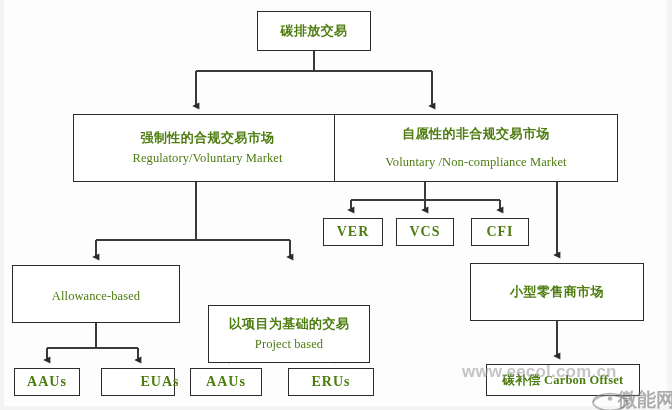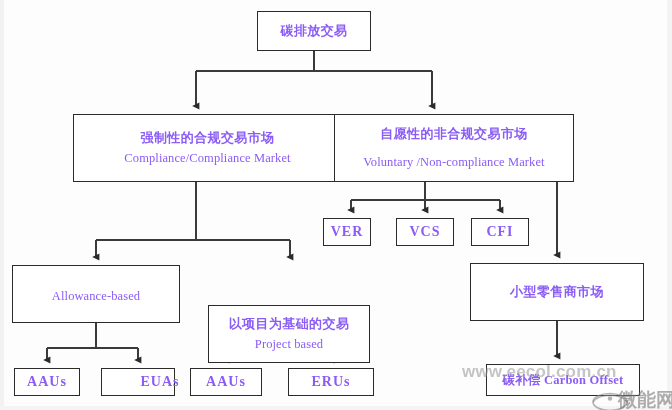--- a/index.html
+++ b/index.html
@@ -43,21 +43,21 @@
 
   .node {
     position: absolute;
     box-sizing: border-box;
     border: 1.4px solid #2b2b2b;
     background: #ffffff;
     display: flex;
     flex-direction: column;
     align-items: center;
     justify-content: center;
-    color: #8b5cf6;
+    color: #4d7c0f;
     z-index: 3;
     line-height: 1.18;
   }
   .cn {
     font-family: "DejaVu Sans", "Liberation Sans", sans-serif;
     font-size: 13px;
     font-weight: 700;
     letter-spacing: 0.4px;
     white-space: nowrap;
   }
@@ -71,23 +71,23 @@
   .leaf {
     font-family: "Liberation Serif", "DejaVu Serif", serif;
     font-size: 14px;
     font-weight: 700;
     letter-spacing: 1px;
   }
 
   
   #node-root        { left: 257px; top: 11px;  width: 114px; height: 40px; }
   #node-regulatory  { left: 73px;  top: 114px; width: 269px; height: 68px; }
-  #node-voluntary   { left: 334px; top: 114px; width: 240px; height: 68px; gap: 8px; }
-
-  #node-ver { left: 323px; top: 218px; width: 48px;  height: 28px; }
+  #node-voluntary   { left: 334px; top: 114px; width: 284px; height: 68px; gap: 8px; }
+
+  #node-ver { left: 323px; top: 218px; width: 60px;  height: 28px; }
   #node-vcs { left: 396px; top: 218px; width: 58px;  height: 28px; }
   #node-cfi { left: 471px; top: 218px; width: 58px;  height: 28px; }
 
   #node-allowance { left: 12px;  top: 265px; width: 168px; height: 58px; }
   #node-project   { left: 208px; top: 265px; width: 162px; height: 58px; margin-top: 40px; }
   #node-retail    { left: 470px; top: 263px; width: 174px; height: 58px; }
 
   #node-aaus { left: 14px;  top: 368px; width: 66px; height: 28px; }
   #node-euas { left: 101px; top: 368px; width: 74px; height: 28px; padding-left: 44px; }
   #node-cers { left: 190px; top: 368px; width: 72px; height: 28px; }
@@ -189,21 +189,21 @@
       <path d="M557,321 L557,356" marker-end="url(#arrow)"></path>
     </g>
   </svg>
 
   <div class="node" id="node-root">
     <span class="cn">碳排放交易</span>
   </div>
 
   <div class="node" id="node-regulatory">
     <span class="cn">强制性的合规交易市场</span>
-    <span class="en">Compliance/Compliance Market</span>
+    <span class="en">Regulatory/Voluntary Market</span>
   </div>
 
   <div class="node" id="node-voluntary">
     <span class="cn">自愿性的非合规交易市场</span>
     <span class="en">Voluntary /Non-compliance Market</span>
   </div>
 
   <div class="node" id="node-ver">
     <span class="leaf">VER</span>
   </div>

